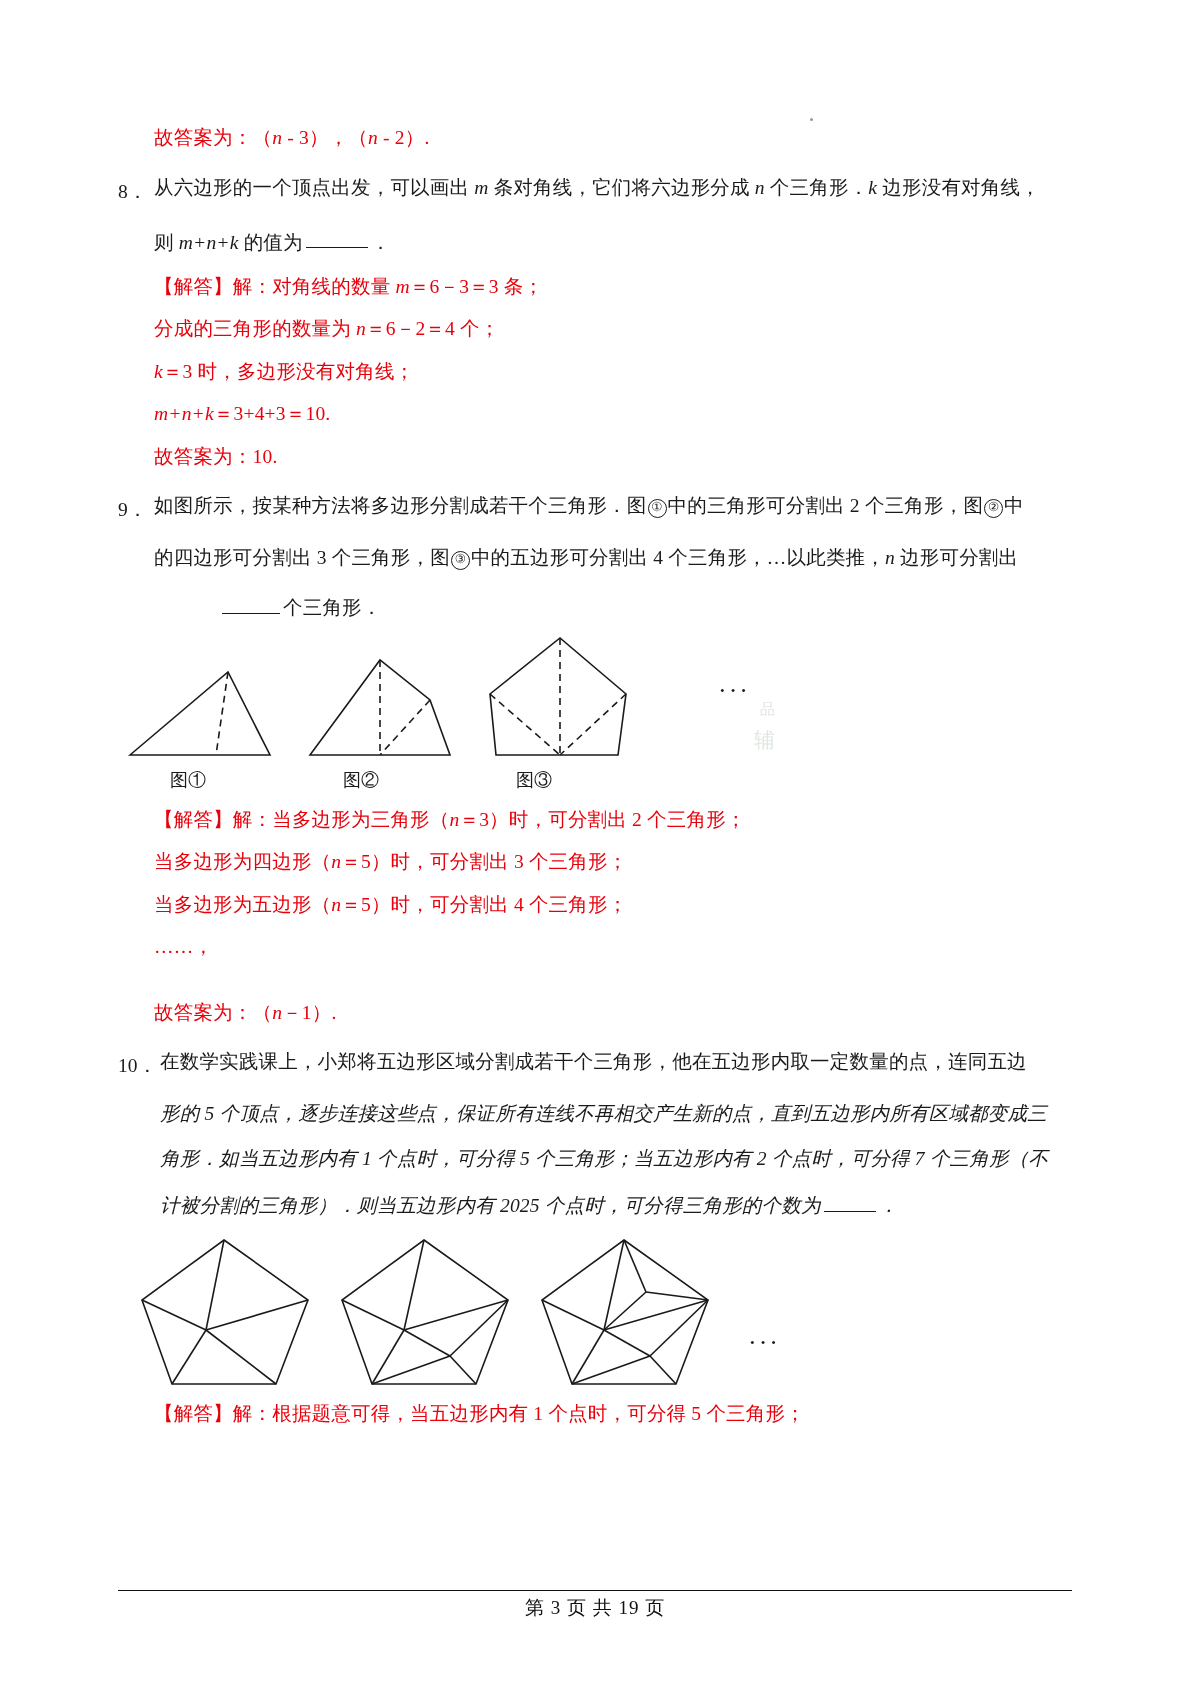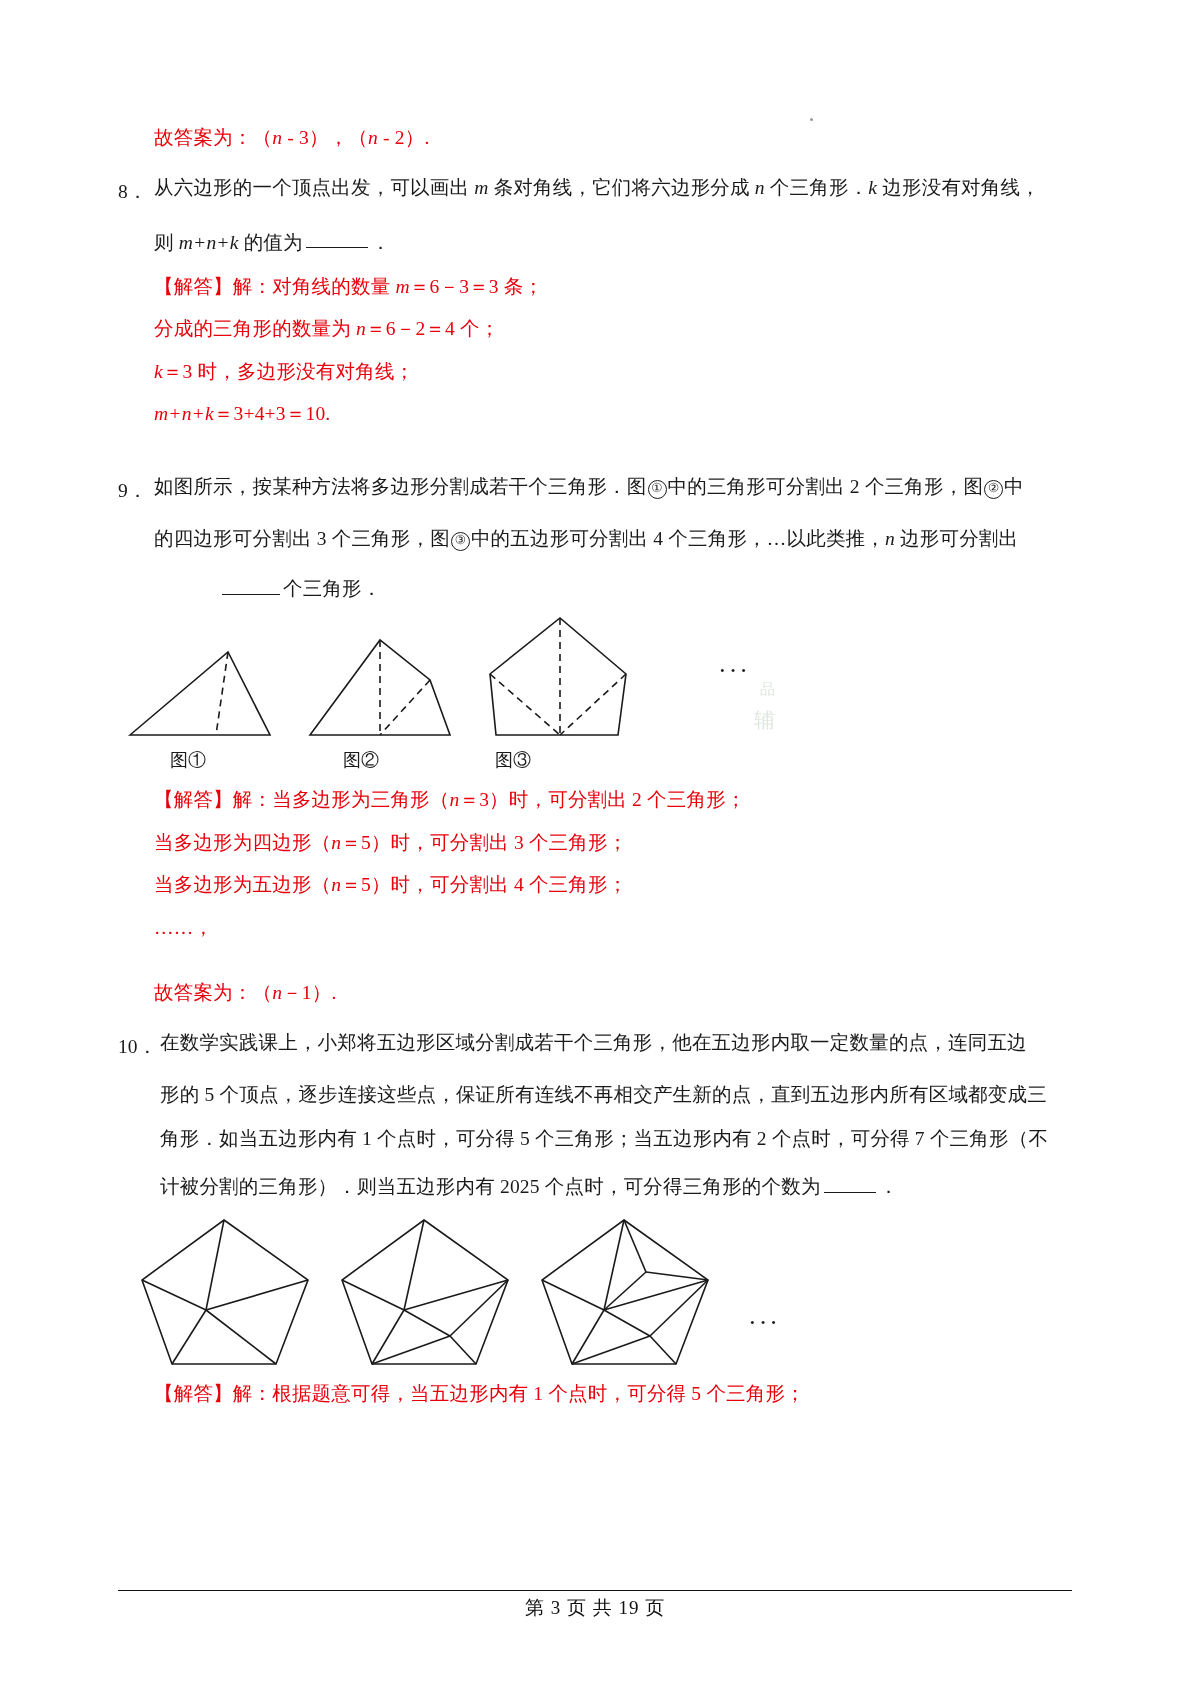--- a/index.html
+++ b/index.html
@@ -43,21 +43,21 @@
   .qnum {
     flex: 0 0 auto;
     width: 36px;
     text-align: left;
     font-size: 19.5px;
   }
   .qnum.wide { width: 42px; }
   .qbody { flex: 1 1 auto; }
 
   .indent { padding-left: 36px; }
-  .indent2 { padding-left: 42px; }
+  .indent2 { padding-left: 42px; font-style: italic; }
   .indent-deep { padding-left: 104px; }
 
   .mi {
     font-style: italic;
     font-family: "Liberation Serif", serif;
   }
   .blank {
     display: inline-block;
     border-bottom: 1.4px solid #1a1a1a;
     width: 62px;
@@ -189,20 +189,21 @@
     </div>
     <div style="height:23px"></div>
     <div class="line red indent">
       <span class="mi">k</span><span>＝3 时，多边形没有对角线；</span>
     </div>
     <div style="height:23px"></div>
     <div class="line red indent">
       <span class="mi">m+n+k</span><span>＝3+4+3＝10.</span>
     </div>
     <div style="height:23px"></div>
+    <div class="line red indent">故答案为：10.</div>
 
     <div style="height:30px"></div>
 
     <div class="qrow">
       <div class="qnum black">9．</div>
       <div class="qbody">
         <div class="line black">
           <span>如图所示，按某种方法将多边形分割成若干个三角形．图</span><span class="circ">①</span><span>中的三角形可分割出 2 个三角形，图</span><span class="circ">②</span><span>中</span>
         </div>
       </div>
@@ -242,21 +243,21 @@
         </g>
       </svg>
       <span class="dots" style="left:600px; top:58px;">···</span>
       <span class="wm" style="left:642px; top:82px; font-size:15px;">品</span>
       <span class="wm" style="left:636px; top:108px; font-size:21px;">辅</span>
     </div>
 
     <div class="fig-caption-row">
       <span class="fig-caption" style="left:52px;">图①</span>
       <span class="fig-caption" style="left:225px;">图②</span>
-      <span class="fig-caption" style="left:377px;">图③</span>
+      <span class="fig-caption" style="left:398px;">图③</span>
     </div>
 
     <div style="height:16px"></div>
 
     <div class="line red indent">
       <span>【解答】解：当多边形为三角形（</span><span class="mi">n</span><span>＝3）时，可分割出 2 个三角形；</span>
     </div>
     <div style="height:23px"></div>
     <div class="line red indent">
       <span>当多边形为四边形（</span><span class="mi">n</span><span>＝5）时，可分割出 3 个三角形；</span>

